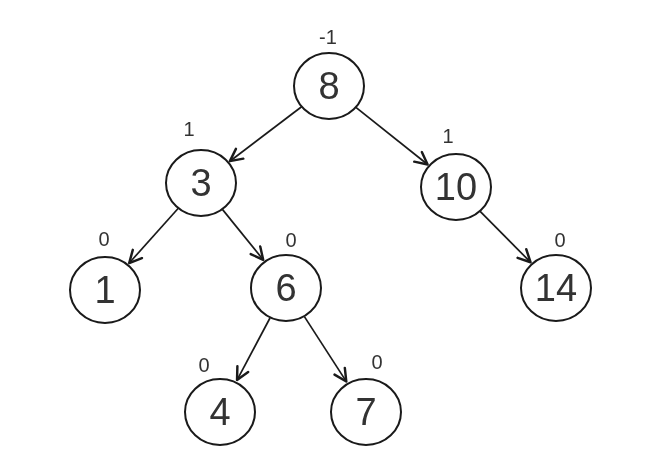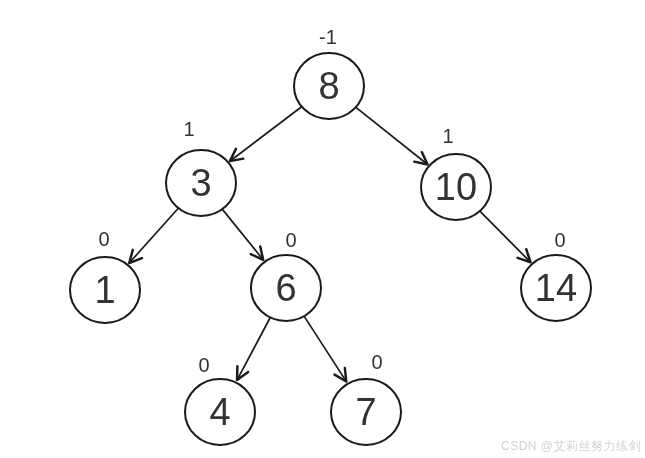--- a/index.html
+++ b/index.html
@@ -93,14 +93,13 @@
           <text x="220" y="412" text-anchor="middle" dominant-baseline="central" class="node-value" fill="#333333">4</text>
           <text x="204" y="365" text-anchor="middle" dominant-baseline="central" class="balance-label" fill="#333333">0</text>
         </g>
         <g>
           <ellipse cx="366" cy="412" rx="35" ry="33" fill="#ffffff" stroke="#1a1a1a" stroke-width="2"></ellipse>
           <text x="366" y="412" text-anchor="middle" dominant-baseline="central" class="node-value" fill="#333333">7</text>
           <text x="377" y="362" text-anchor="middle" dominant-baseline="central" class="balance-label" fill="#333333">0</text>
         </g>
       </g>
   </svg>
-  <div class="watermark" style="color: rgb(214, 207, 207);">CSDN @艾莉丝努力练剑</div>
 </div>
 
 </body></html>

